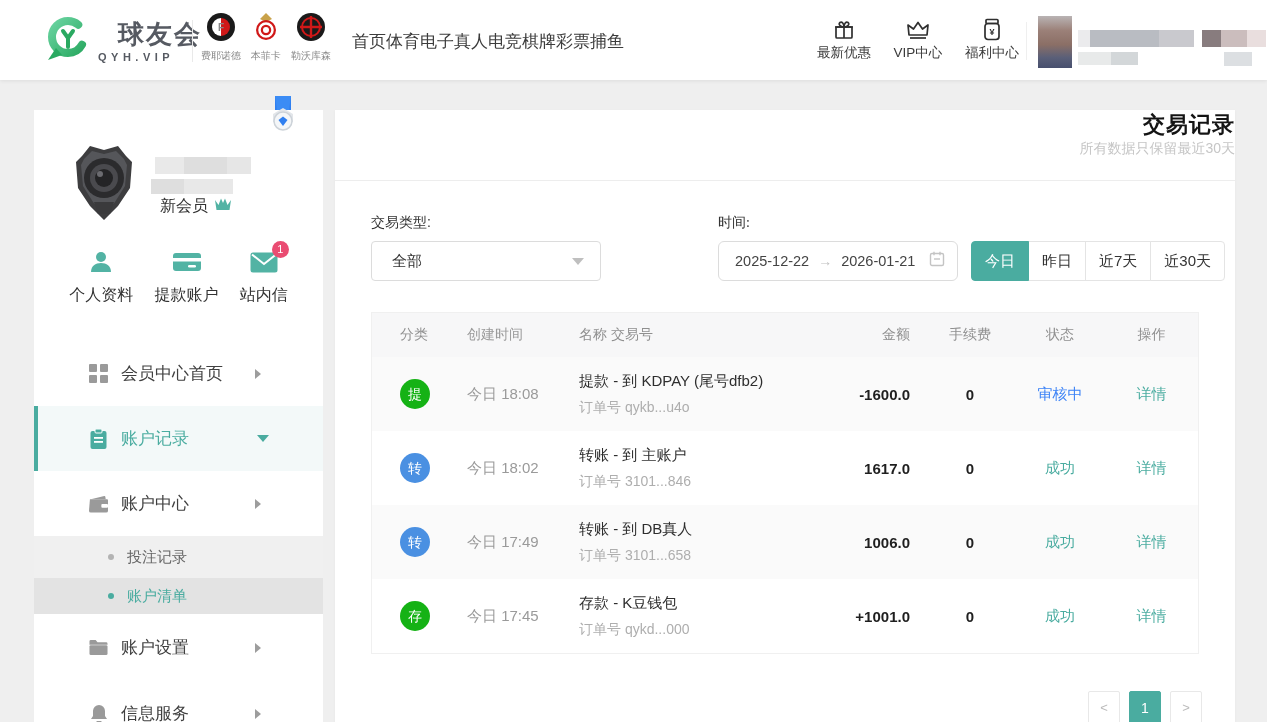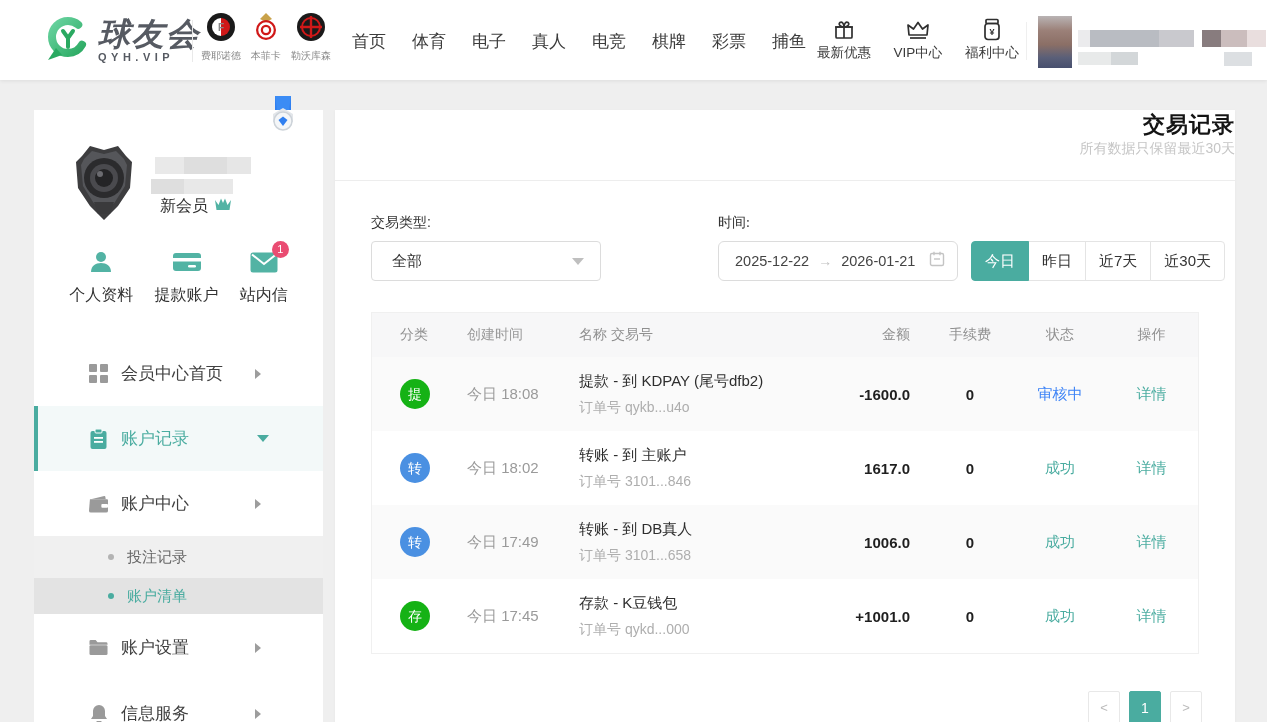--- a/index.html
+++ b/index.html
@@ -9,27 +9,27 @@
     background:#efefef;
     position:relative;
     overflow:hidden;
     color:#333;
   }
   
   .navbar { position:absolute; left:0; top:0; width:1267px; height:80px; background:#fff;
             box-shadow:0 1px 4px rgba(0,0,0,.08); z-index:10; }
   .logo { position:absolute; left:46px; top:16px; display:flex; align-items:center; cursor:pointer; }
   .logo-text { margin-left:8px; }
-  .logo-title { font-size:32px; font-weight:bold; font-style:italic; color:#565a62; letter-spacing:2px; line-height:30px; }
+  .logo-title { font-size:26px; font-weight:bold; color:#565a62; letter-spacing:2px; line-height:30px;margin-left:20px; }
   .logo-sub { font-size:11px; font-weight:bold; color:#565a62; letter-spacing:4.5px; margin-top:2px; }
   .nav-vdivider { position:absolute; left:192px; top:20px; width:1px; height:42px; background:#e9e9e9; }
   .sponsors { position:absolute; left:198px; top:12px; display:flex; }
   .sponsor { width:45px; display:flex; flex-direction:column; align-items:center; }
   .sponsor-label { font-size:10.5px; color:#8a8a8a; margin-top:3px; white-space:nowrap; transform:scale(.95); }
-  .nav-links { position:absolute; left:352px; top:30px; display:flex; gap:26px; }
+  .nav-links { position:absolute; left:352px; top:30px; display:flex; }
   .nav-link { font-size:17px; color:#3c3c3c; cursor:pointer; white-space:nowrap; }
   .icon-links { position:absolute; left:814px; top:15px; display:flex; gap:14px; }
   .icon-link { display:flex; flex-direction:column; align-items:center; width:60px; cursor:pointer; }
   .icon-link .glyph { height:26px; display:flex; align-items:flex-end; }
   .icon-link .lbl { font-size:13.5px; color:#3c3c3c; margin-top:3px; white-space:nowrap; }
   .nav-vdivider2 { position:absolute; left:1026px; top:22px; width:1px; height:38px; background:#efefef; }
   
   .user-blur { position:absolute; left:1036px; top:16px; width:196px; height:52px; cursor:pointer; }
   .px { position:absolute; }
   .blur-avatar { left:2px; top:0; width:34px; height:52px;

